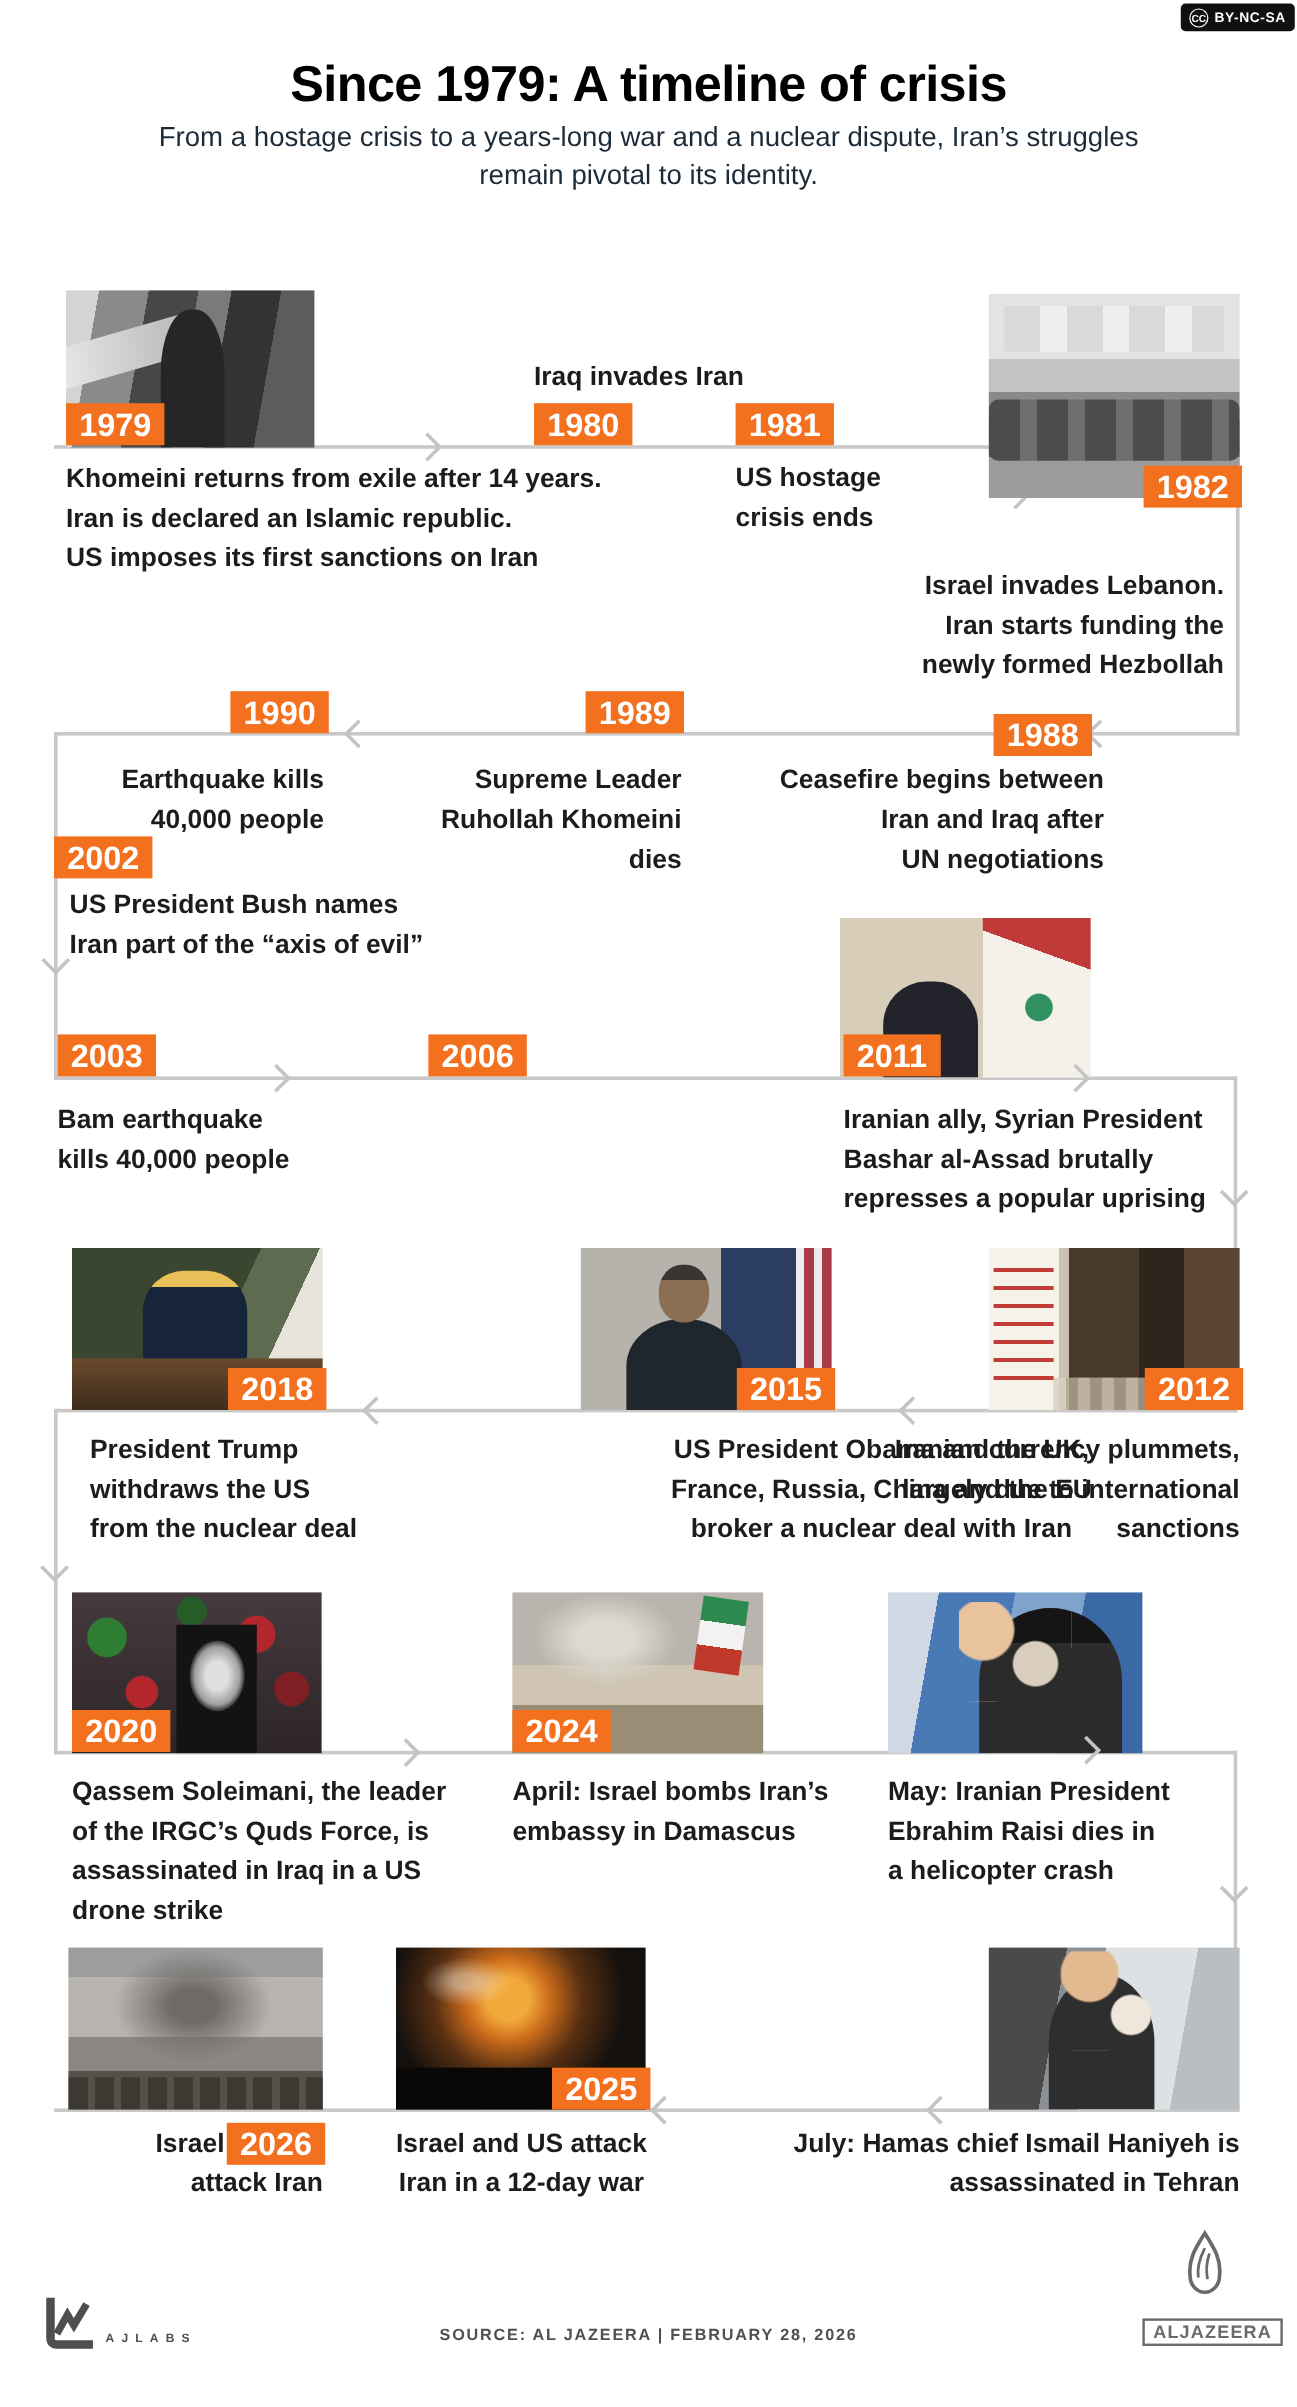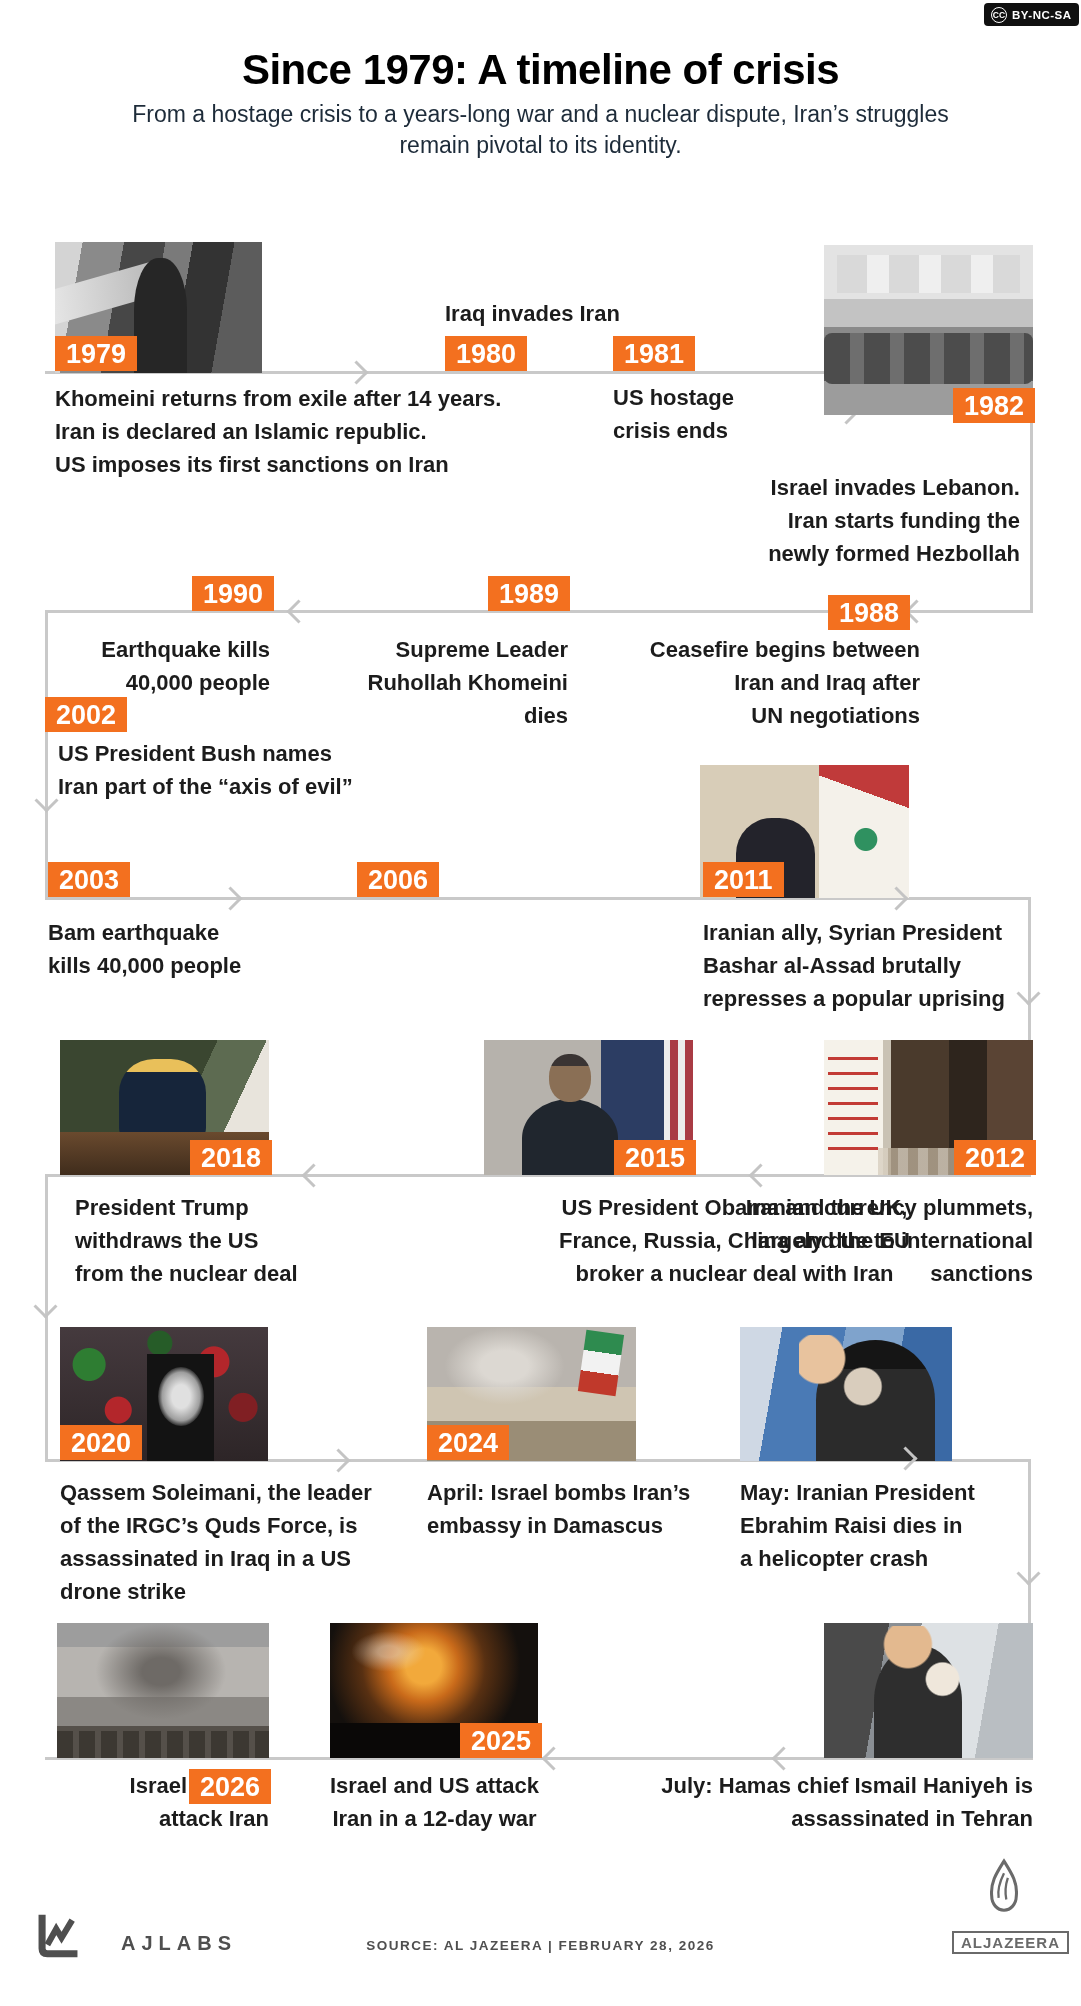--- a/index.html
+++ b/index.html
@@ -77,21 +77,21 @@
   .ph-2025{background:radial-gradient(circle at 45% 32%,#f2a93b 0 12%,#c96a1a 24%,#583012 42%,#14100d 66%);}
   .ph-2025::before{left:0;bottom:0;width:100%;height:26%;background:#0a0807;}
   .ph-2025::after{left:10%;top:6%;width:36%;height:30%;background:radial-gradient(#e8e4da 20%,transparent 70%);opacity:.5;}
   .ph-haniyeh{background:linear-gradient(100deg,#4a4a4a 0 28%,#8a8f94 28% 42%,#dde1e4 42% 75%,#b9bec2 75%);}
   .ph-haniyeh::before{left:24%;top:16%;width:42%;height:84%;background:#2e2e2e;border-radius:50% 50% 0 0;}
   .ph-haniyeh::after{left:28%;top:2%;width:46%;height:62%;background:
     radial-gradient(circle at 26% 22%,#e3b98f 0 24%,transparent 26%),
     radial-gradient(circle at 62% 64%,#efe7db 0 20%,transparent 22%);}
   
   .ajlabs{position:absolute;left:35px;top:1912px;display:flex;align-items:flex-end;gap:7px;z-index:4;}
-  .ajlabs-text{font-size:20px;font-weight:600;letter-spacing:6px;color:#4f4f4f;padding-bottom:5px;margin-left:33px;}
+  .ajlabs-text{font-size:10px;font-weight:600;letter-spacing:6px;color:#4f4f4f;padding-bottom:5px;}
   .source{position:absolute;left:0;top:1938px;width:1081px;text-align:center;font-size:13.5px;
           font-weight:700;letter-spacing:1.5px;color:#4f4f4f;z-index:4;}
   .ajlogo{position:absolute;left:952px;top:1858px;width:104px;text-align:center;z-index:4;}
   .ajlogo-box{display:inline-block;border:2.5px solid #6a6a6a;padding:1px 7px;font-size:15px;
               font-weight:700;letter-spacing:1px;color:#6a6a6a;margin-top:3px;}
 </style>
 </head>
 <body>
 
 <div class="canvas">

